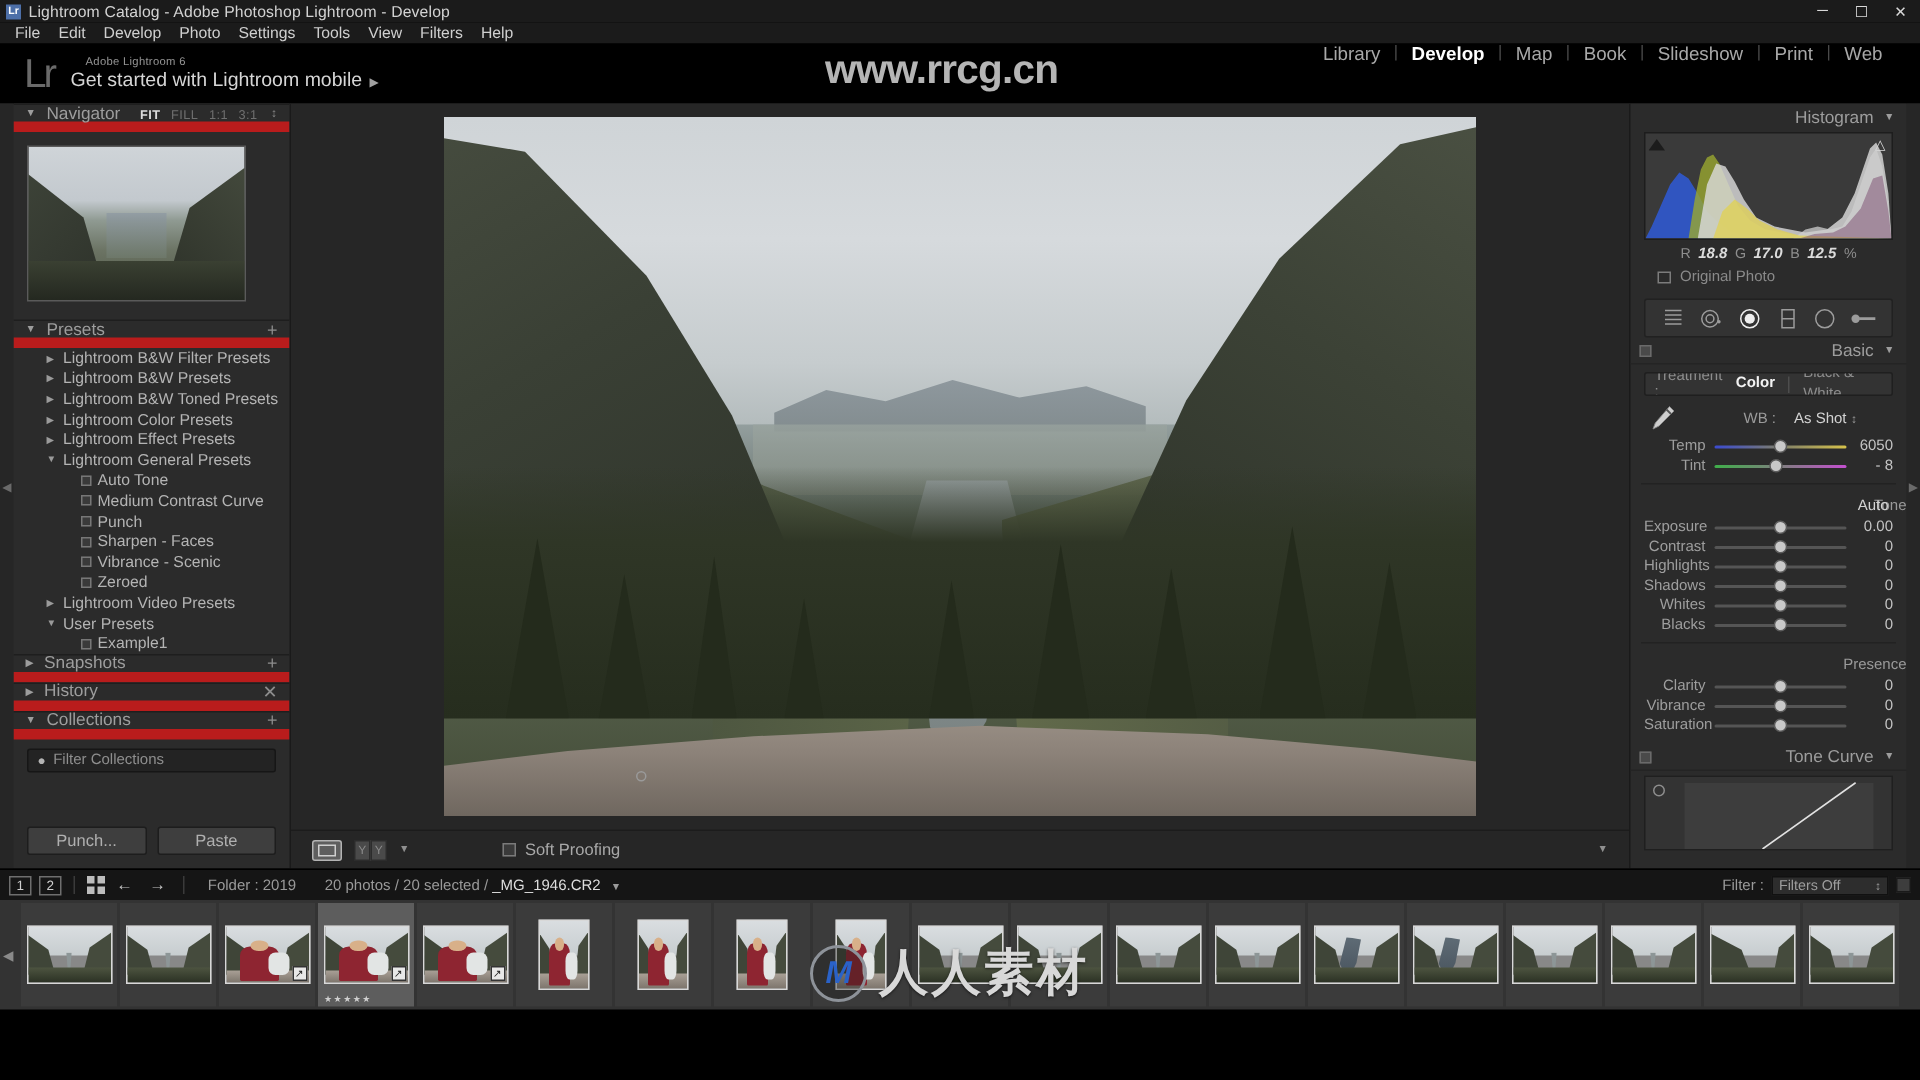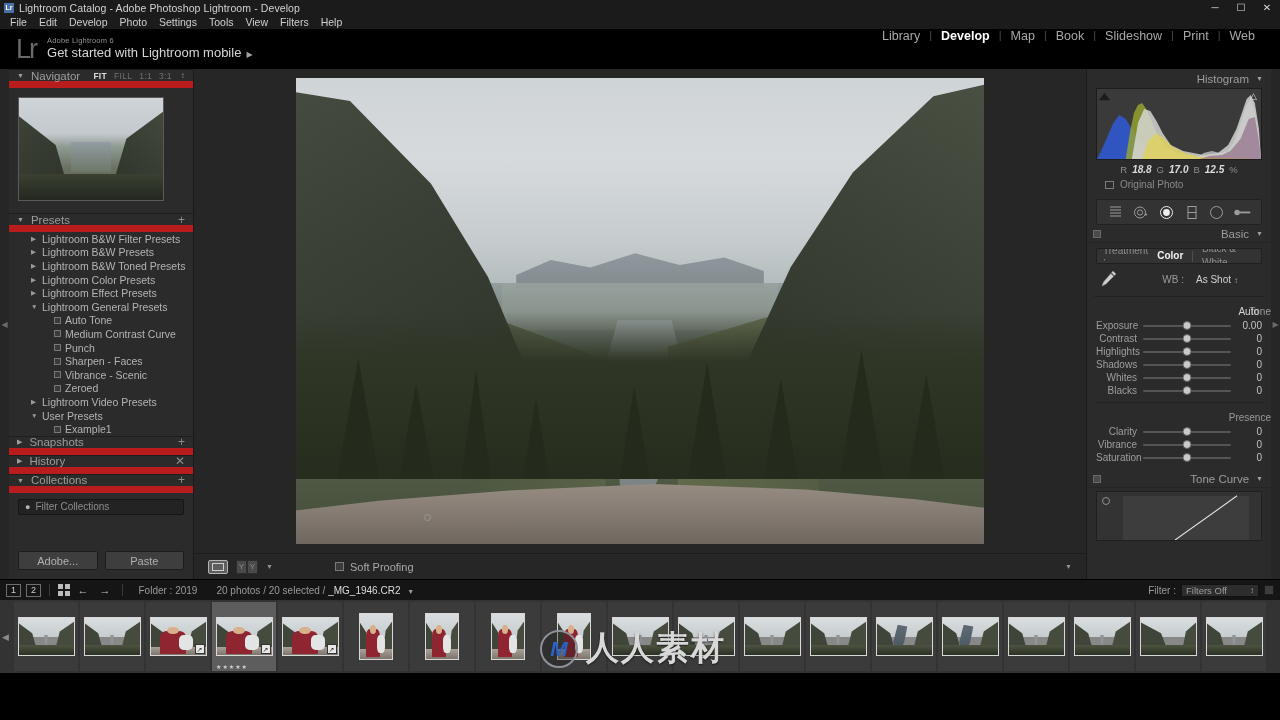--- a/index.html
+++ b/index.html
@@ -34,21 +34,21 @@
   
   .idbar {
     height:40px; background:#000; display:flex; align-items:center;
     position:relative; padding:0 16px;
   }
   .lr-logo {
     font-size:27px; color:#6a6a6a; font-weight:300; letter-spacing:-2px;
     margin-right:11px; line-height:1; font-family:"Liberation Sans",sans-serif;
   }
   .idtext { line-height:1.15; }
-  .idtext .small { font-size:7.5px; color:#949494; letter-spacing:0.2px; }
+  .idtext .small { font-size:7.5px; color:#949494; letter-spacing:0.2px;margin-left:10px; }
   .idtext .big { font-size:13px; color:#d6d6d6; }
   .idtext .big .arrow { font-size:8px; color:#a0a0a0; margin-left:5px; }
   .modules { position:absolute; right:16px; top:0; height:40px;
              display:flex; align-items:flex-start; }
   .modules .m { font-size:12.5px; color:#a8a8a8; padding:0 9px; }
   .modules .m.active { color:#fff; font-weight:bold; }
   .modules .sep { color:#4a4a4a; font-size:11px; }
   .watermark-top {
     position:absolute; left:550px; top:2px; font-size:27px; font-weight:bold;
     color:#cfcfcf; opacity:.88; letter-spacing:-.5px; z-index:5;
@@ -401,20 +401,21 @@
   </div>
 
 <div class="idbar">
   <div class="lr-logo">Lr</div>
   <div class="idtext">
     <div class="small">Adobe Lightroom 6</div>
     <div class="big">
       <span>Get started with Lightroom mobile</span><span class="arrow">▶</span>
     </div>
   </div>
+  <div class="watermark-top">www.rrcg.cn</div>
   <div class="modules" id="modules">
       <span class="m">Library</span>
       <span class="sep">|</span>
       <span class="m active">Develop</span>
       <span class="sep">|</span>
       <span class="m">Map</span>
       <span class="sep">|</span>
       <span class="m">Book</span>
       <span class="sep">|</span>
       <span class="m">Slideshow</span>
@@ -537,21 +538,21 @@
         <span class="ttl">Collections</span>
         <span class="plus">+</span>
       </div>
       <div class="filter-box">
         <span class="mag">●</span>
         <span>Filter Collections</span>
       </div>
     </div>
 
     <div class="cp-buttons">
-      <div class="btn">Adobe...</div>
+      <div class="btn">Punch...</div>
       <div class="btn">Paste</div>
     </div>
   </div>
 
   <div class="center">
     <div class="canvas">
       <div class="photo">
         <div class="sky"></div>
         <div class="far-range"></div>
         <div class="valley-haze"></div>
@@ -685,20 +686,38 @@
         <svg width="22" height="20" viewBox="0 0 22 20">
           <path d="M17 2 L20 5 L10 15 L6 17 L7.5 13 Z" fill="#cfcfcf" stroke="#888" stroke-width=".6"></path>
           <path d="M15 4 L18 7" stroke="#555" stroke-width="1.2"></path>
         </svg>
       </div>
       <span class="wb-lbl">WB :</span>
       <span class="wb-val">
         <span>As Shot</span><span class="st">↕</span>
       </span>
     </div>
+    <div id="wbsliders">
+        <div class="sl-row">
+          <span class="sl-name">Temp</span>
+          <span class="sl-track">
+            <span class="bar temp"></span>
+            <span class="knob" style="left: 50%;"></span>
+          </span>
+          <span class="sl-val">6050</span>
+        </div>
+        <div class="sl-row">
+          <span class="sl-name">Tint</span>
+          <span class="sl-track">
+            <span class="bar tint"></span>
+            <span class="knob" style="left: 47%;"></span>
+          </span>
+          <span class="sl-val">- 8</span>
+        </div>
+      </div>
 
     <div class="divider"></div>
 
     <div class="grp-title">
       <span>Tone</span>
       <span class="auto">Auto</span>
     </div>
     <div id="tonesliders">
         <div class="sl-row">
           <span class="sl-name">Exposure</span>

